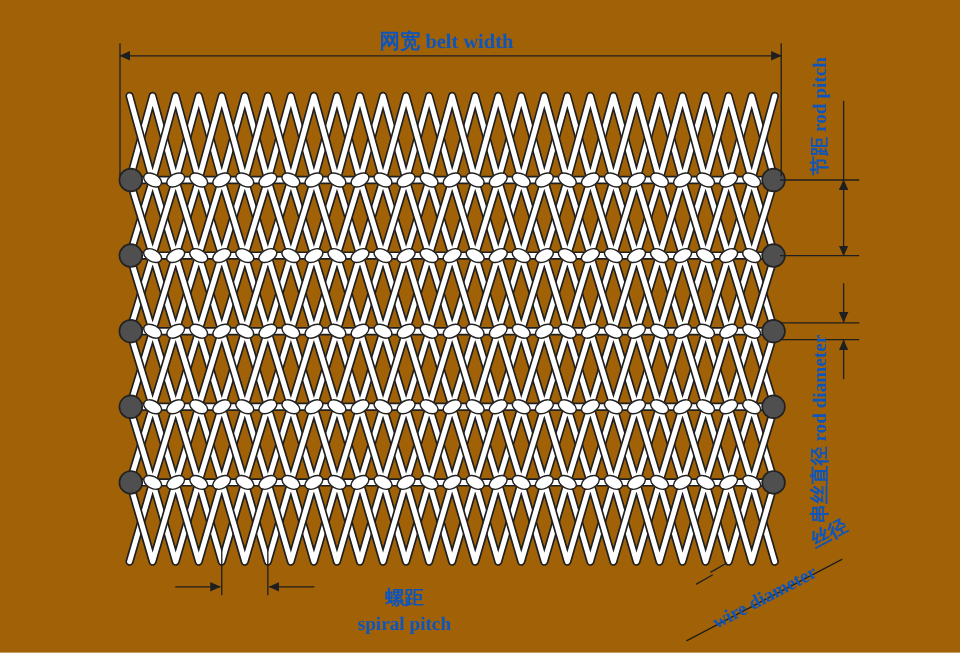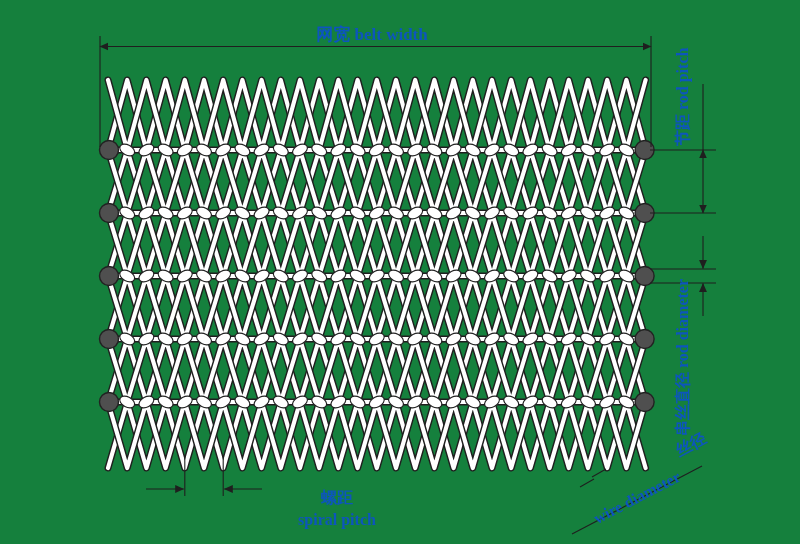--- a/index.html
+++ b/index.html
@@ -1,16 +1,16 @@
 <!DOCTYPE html>
 <html style="--label: #0d55bd;"><head>
 <meta charset="utf-8">
 <style>
   html,body{margin:0;padding:0;background:#fff;}
-  .canvas{width:800px;height:544px;background:#15803d;overflow:hidden;position:relative;}
+  .canvas{width:800px;height:544px;background:#a16207;overflow:hidden;position:relative;}
   svg{display:block;}
   .lbl{
     fill:var(--label,#0d55bd);
     font-family:"Liberation Serif","DejaVu Sans",serif;
     font-weight:bold;
   }
   .lbl17{font-size:17px;}
   .lbl16{font-size:16px;}
   .dimline{fill:none;}
 </style>

